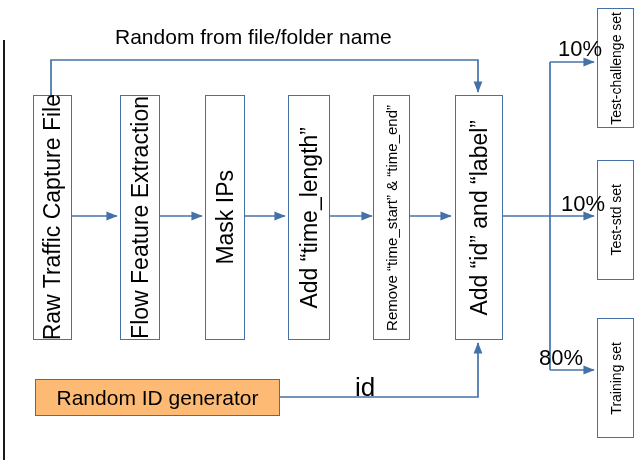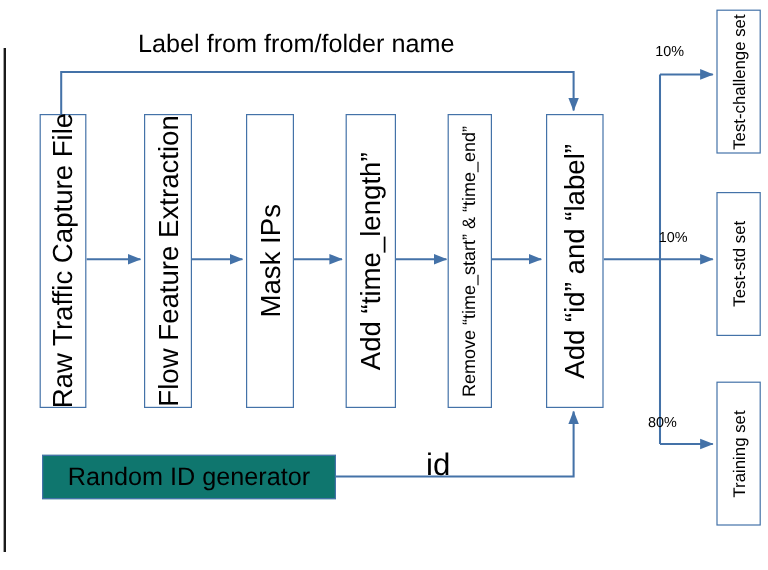--- a/index.html
+++ b/index.html
@@ -30,27 +30,27 @@
     line-height:1;
     letter-spacing:0px;
   }
   .big{font-size:23px;}
   .med{font-size:15px;}
   .small{font-size:14px;}
 
   .hbox{
     position:absolute;
     border:1.6px solid #4472a8;
-    background:#0f766e;
+    background:#fdba74;
     box-sizing:border-box;
     display:flex;align-items:center;justify-content:center;
     font-size:21px;
   }
   .flabel{position:absolute;white-space:nowrap;}
-  .pct{font-size:12px;}
+  .pct{font-size:22px;margin-left:12px;}
   .idlbl{font-size:26px;}
   .toplbl{font-size:21px;}
   .edgebar{position:absolute;background:#1a1a1a;}
 </style>
 </head>
 <body>
 
 <div id="stage">
 
   <div class="edgebar" style="left:3px;top:40px;width:1.5px;height:420px;"></div>
@@ -77,21 +77,21 @@
       <path d="M550,216 L594,216"></path>
       <path d="M550,370 L594,370"></path>
     </g>
     <g stroke="#4472a8" stroke-width="1.7" fill="none">
 
       <path d="M503,216 L550,216"></path>
       <path d="M550,62 L550,370"></path>
     </g>
   </svg>
 
-  <div class="flabel toplbl" style="left:115px;top:25px;">Label from from/folder name</div>
+  <div class="flabel toplbl" style="left:115px;top:25px;">Random from file/folder name</div>
 
   <div class="pbox" style="left:33px;top:95px;width:39px;height:245px;">
     <span class="vtext big">Raw Traffic Capture File</span>
   </div>
 
   <div class="pbox" style="left:120px;top:95px;width:40px;height:245px;">
     <span class="vtext big">Flow Feature Extraction</span>
   </div>
 
   <div class="pbox" style="left:205px;top:95px;width:40px;height:245px;">
@@ -121,15 +121,15 @@
   <div class="flabel pct" style="left:546px;top:36px;">10%</div>
 
   <div class="pbox" style="left:597px;top:160px;width:37px;height:120px;">
     <span class="vtext small">Test-std set</span>
   </div>
   <div class="flabel pct" style="left:549px;top:191px;">10%</div>
 
   <div class="pbox" style="left:597px;top:318px;width:37px;height:120px;">
     <span class="vtext small">Training set</span>
   </div>
-  <div class="flabel pct" style="left:540px;top:345px;">80%</div>
+  <div class="flabel pct" style="left:527px;top:345px;">80%</div>
 
 </div>
 
 </body></html>

